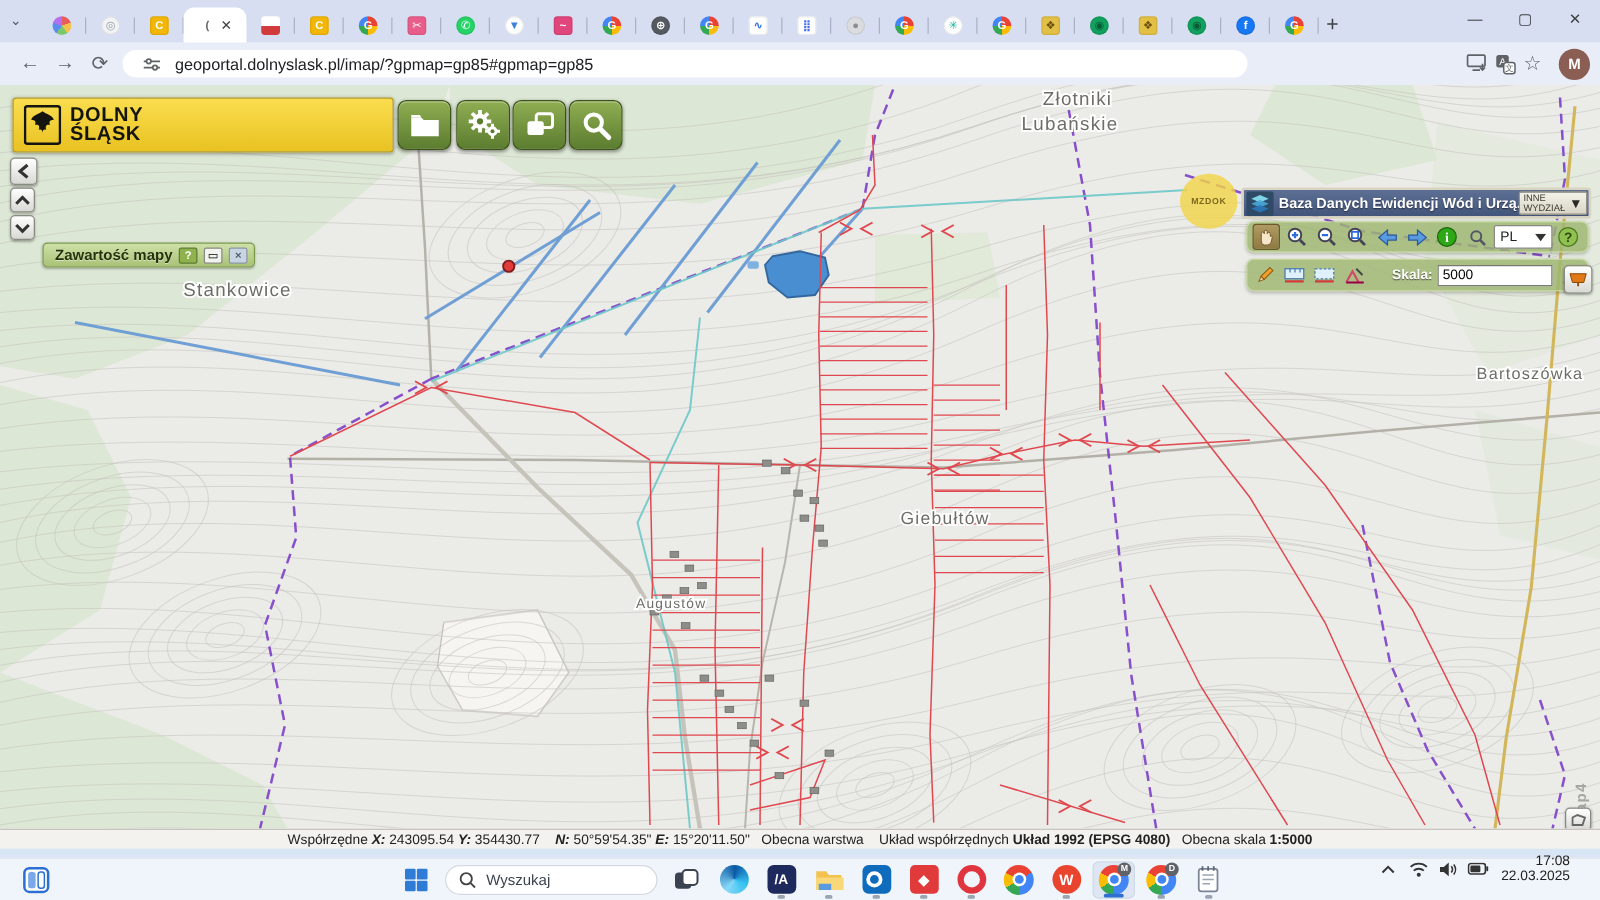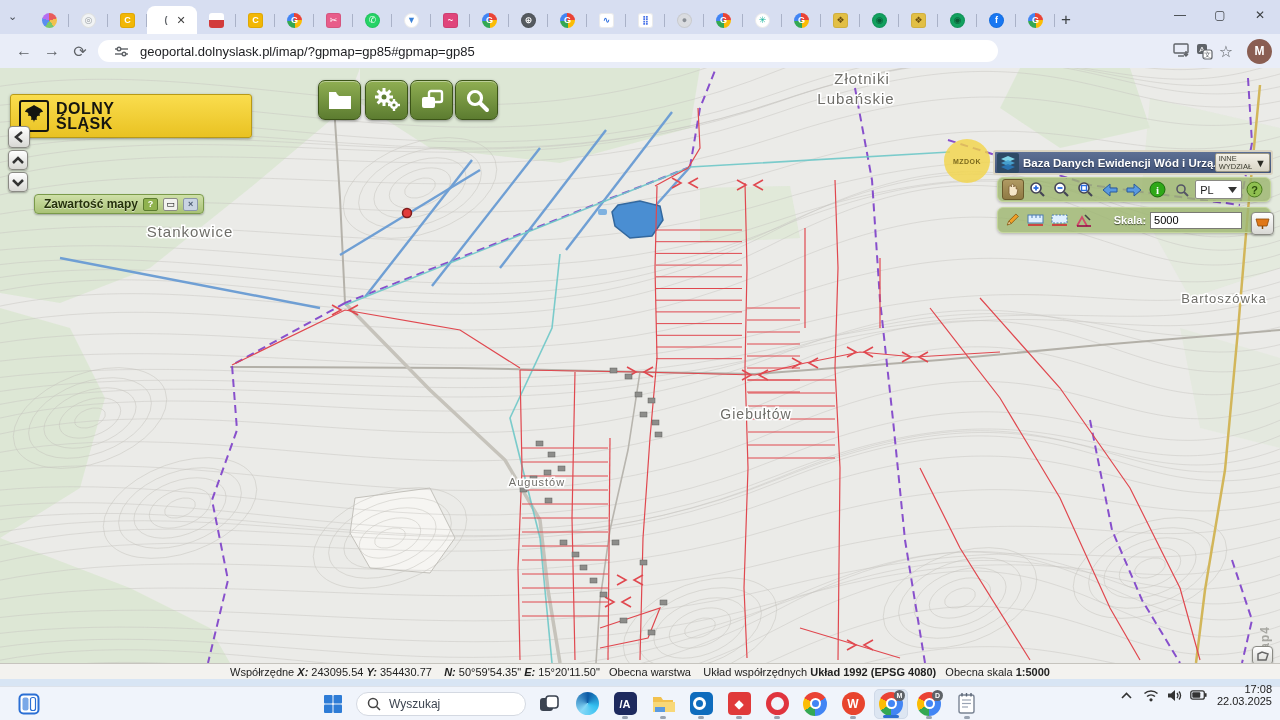--- a/index.html
+++ b/index.html
@@ -37,23 +37,23 @@
   #update-pill { height:26px; background:#f4f7fe; border:1px solid #dfe4f0; border-radius:13px; margin-left:8px;
                  display:flex; align-items:center; padding:0 6px 0 12px; gap:6px; cursor:pointer; }
   #update-pill span.txt { color:#1a44a0; font-size:12px; }
   #update-pill span.dots { color:#444; font-size:13px; font-weight:bold; }
 
   
   #maparea { left:0; top:68px; width:1280px; height:595px; overflow:hidden; }
   #mapsvg { position:absolute; left:0; top:0; }
 
   
-  #gp-banner { left:10px; top:10px; width:242px; height:44px; border-radius:3px;
+  #gp-banner { left:10px; top:10px; width:305px; height:44px; border-radius:3px;
                background:linear-gradient(#fadd4e,#e9c222); border:1px solid #b89a17;
-               display:flex; align-items:center; box-shadow:0 1px 3px rgba(0,0,0,.35);margin-top:16px; }
+               display:flex; align-items:center; box-shadow:0 1px 3px rgba(0,0,0,.35); }
   #eagle-box { width:34px; height:36px; margin-left:6px; display:flex; align-items:center; justify-content:center; }
   #gp-logo-text { margin-left:5px; line-height:15px; font-weight:bold; font-size:16px; color:#151510; letter-spacing:.5px; }
   #gp-dept { margin-left:10px; font-weight:bold; font-size:9.2px; color:#3a3325; line-height:11px; letter-spacing:.2px; }
   .gbtn { position:absolute; top:12px; width:43px; height:40px; border-radius:7px;
           background:linear-gradient(#8fae52,#5c7c30); border:1px solid #3c5418;
           box-shadow:0 1px 3px rgba(0,0,0,.4), inset 0 1px 0 rgba(255,255,255,.4);
           display:flex; align-items:center; justify-content:center; cursor:pointer; }
   .sqbtn { background:linear-gradient(#ffffff,#d8d8d4); border:1px solid #8a8a84; border-radius:4px;
            display:flex; align-items:center; justify-content:center; cursor:pointer;
            box-shadow:0 1px 2px rgba(0,0,0,.3); }
@@ -104,21 +104,21 @@
              display:flex; align-items:center; }
   .tb-ico { width:34px; height:30px; display:flex; flex-direction:column; align-items:center; justify-content:center;
             border-radius:5px; cursor:pointer; position:relative; }
   .tb-ico.activeplate { background:#dde6f2; border:1px solid #cfd9e8; }
   .ind { position:absolute; bottom:0px; height:3px; border-radius:2px; }
   .ind.dash { width:6px; background:#9aa4b2; }
   .ind.active { width:16px; background:#2f6fd0; }
   #search-pill { width:170px; height:24px; background:#fff; border:1px solid #d4d9e2; border-radius:12px;
                  display:flex; align-items:center; padding:0 10px; gap:8px; margin:0 6px; cursor:text; }
   #search-pill span { color:#3c4450; font-size:12px; }
-  #tray { position:absolute; right:0; top:0; height:16px; display:flex; align-items:center; gap:4px; padding-right:8px; }
+  #tray { position:absolute; right:16px; top:0; height:16px; display:flex; align-items:center; gap:4px; padding-right:8px; }
   #clock { text-align:right; font-size:11px; color:#222; line-height:12px; }
   .tray-ico { width:20px; height:20px; display:flex; align-items:center; justify-content:center; cursor:pointer; }
 
   svg text.maplabel { paint-order:stroke; stroke:#ffffff; stroke-width:3px; fill:#6e6d68; letter-spacing:1px; }
 </style>
 </head>
 <body>
 
 <div id="stage">
 

